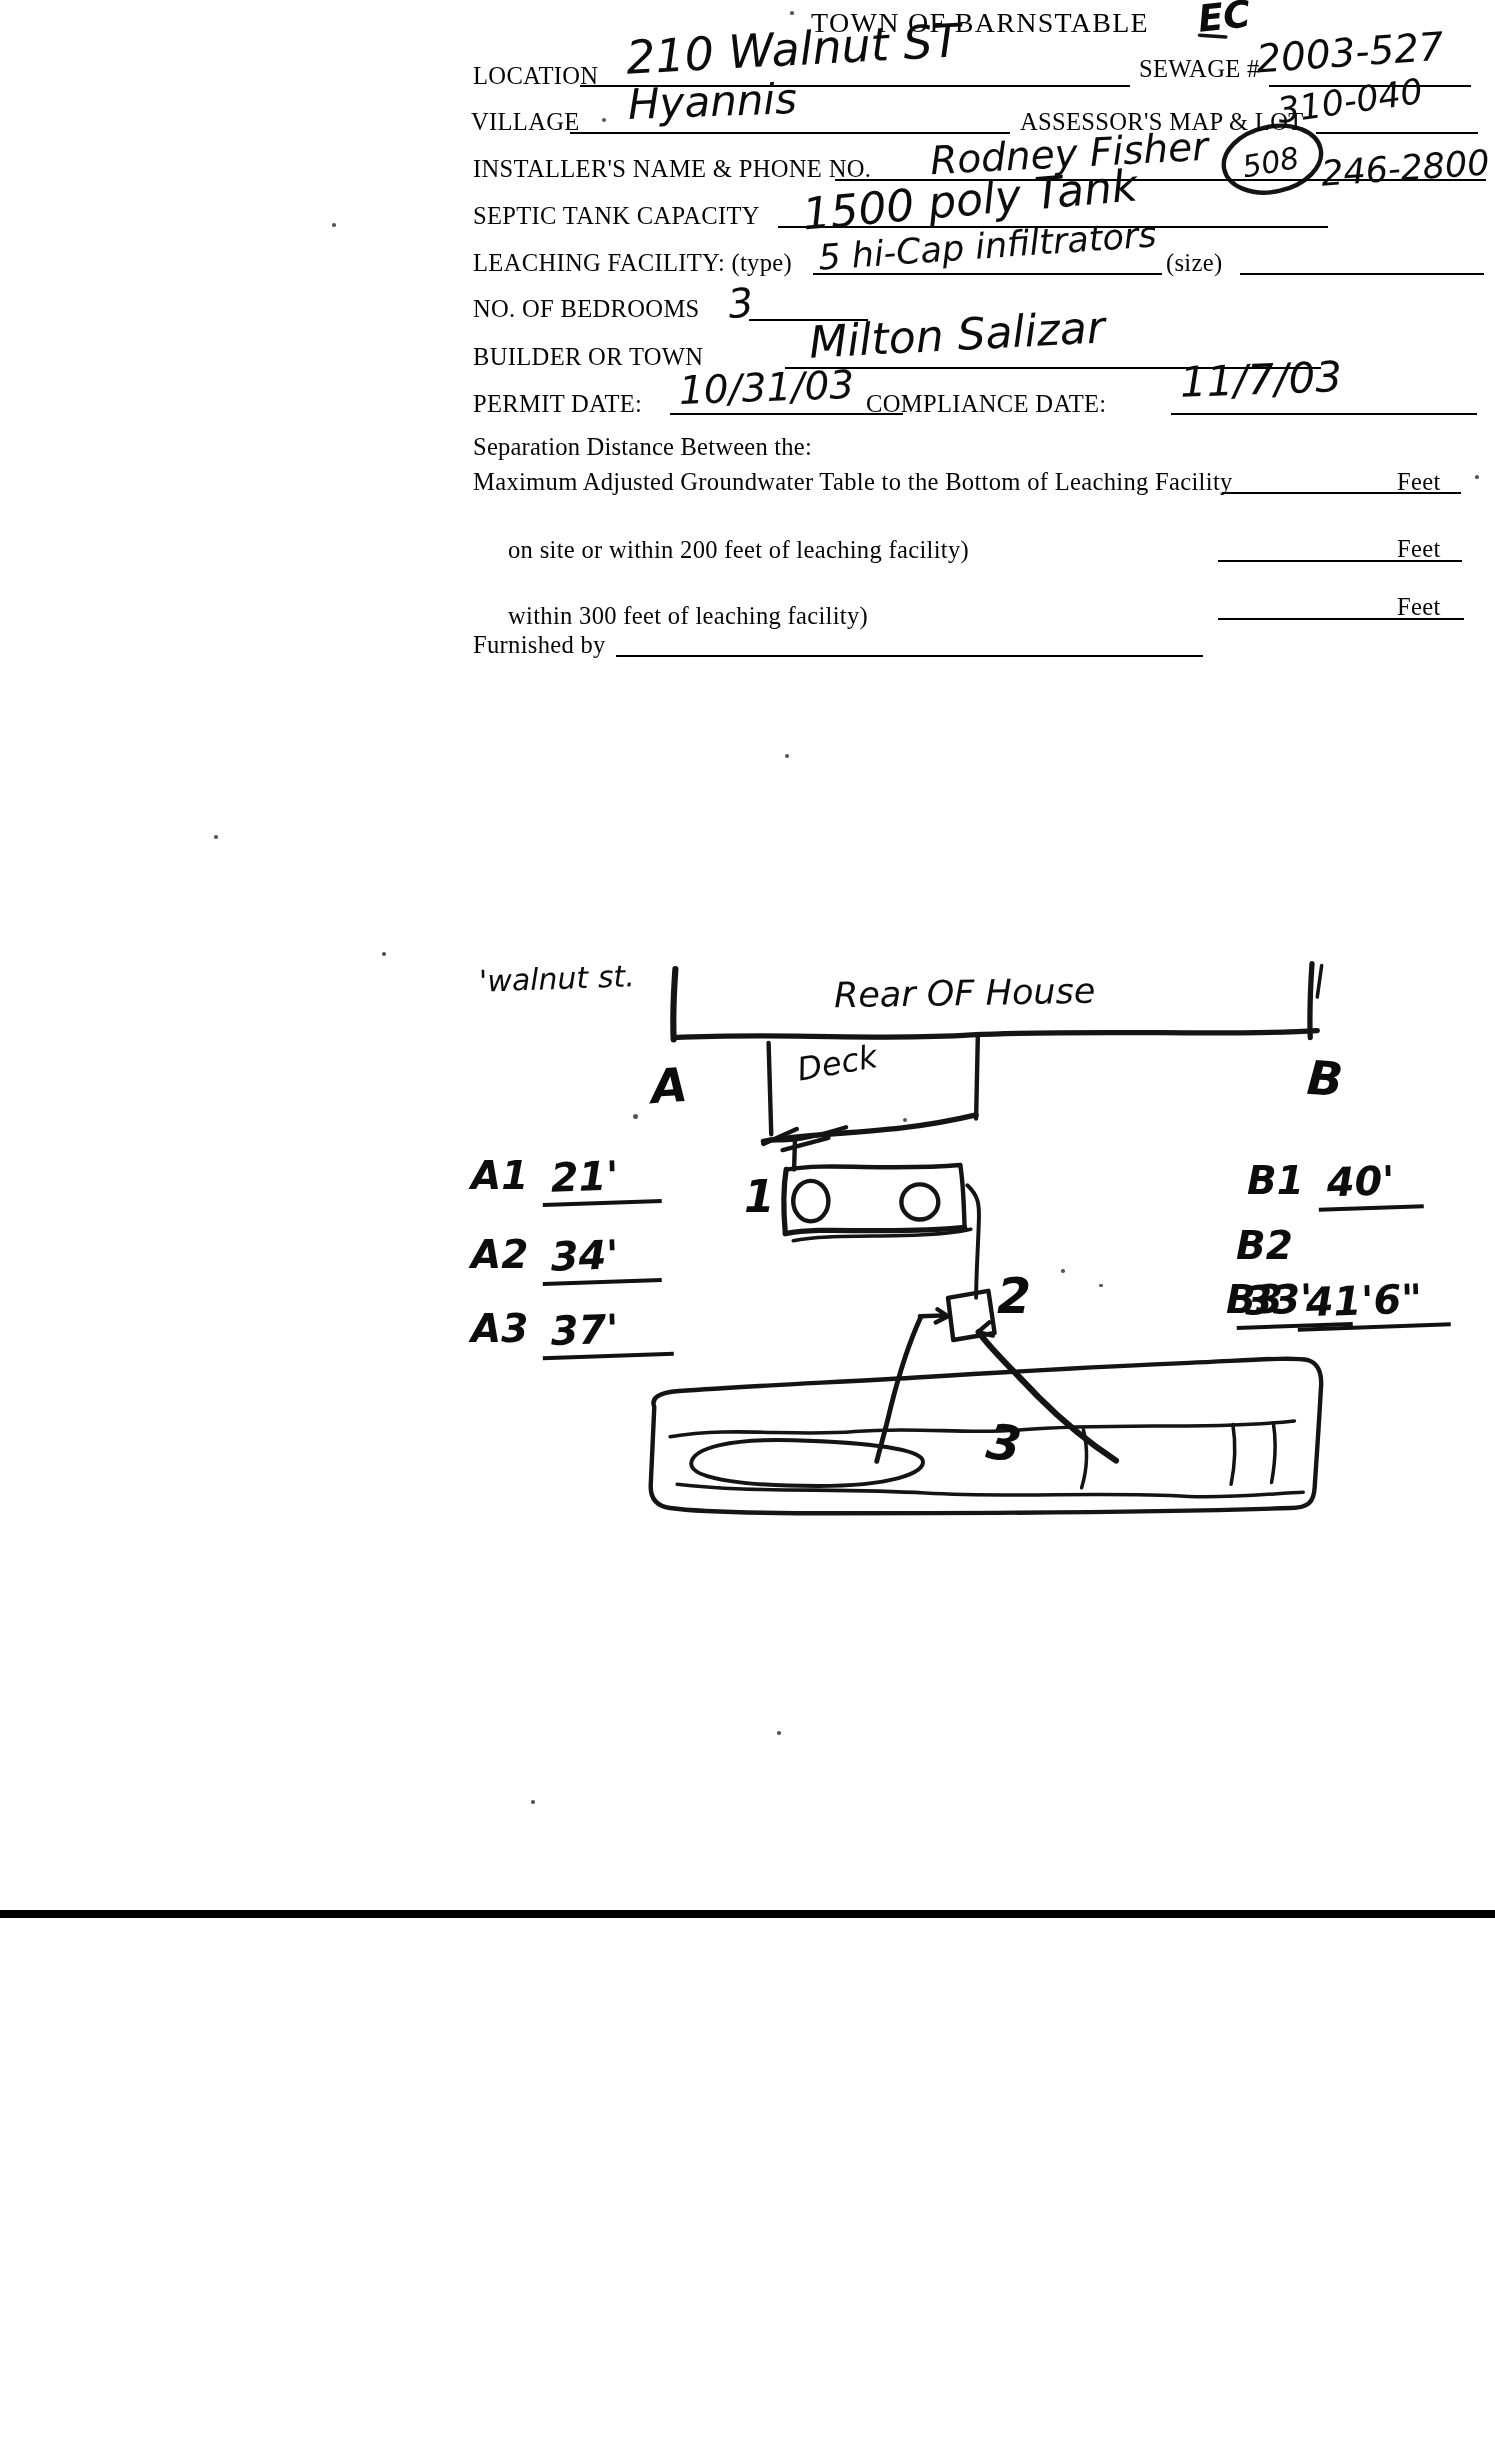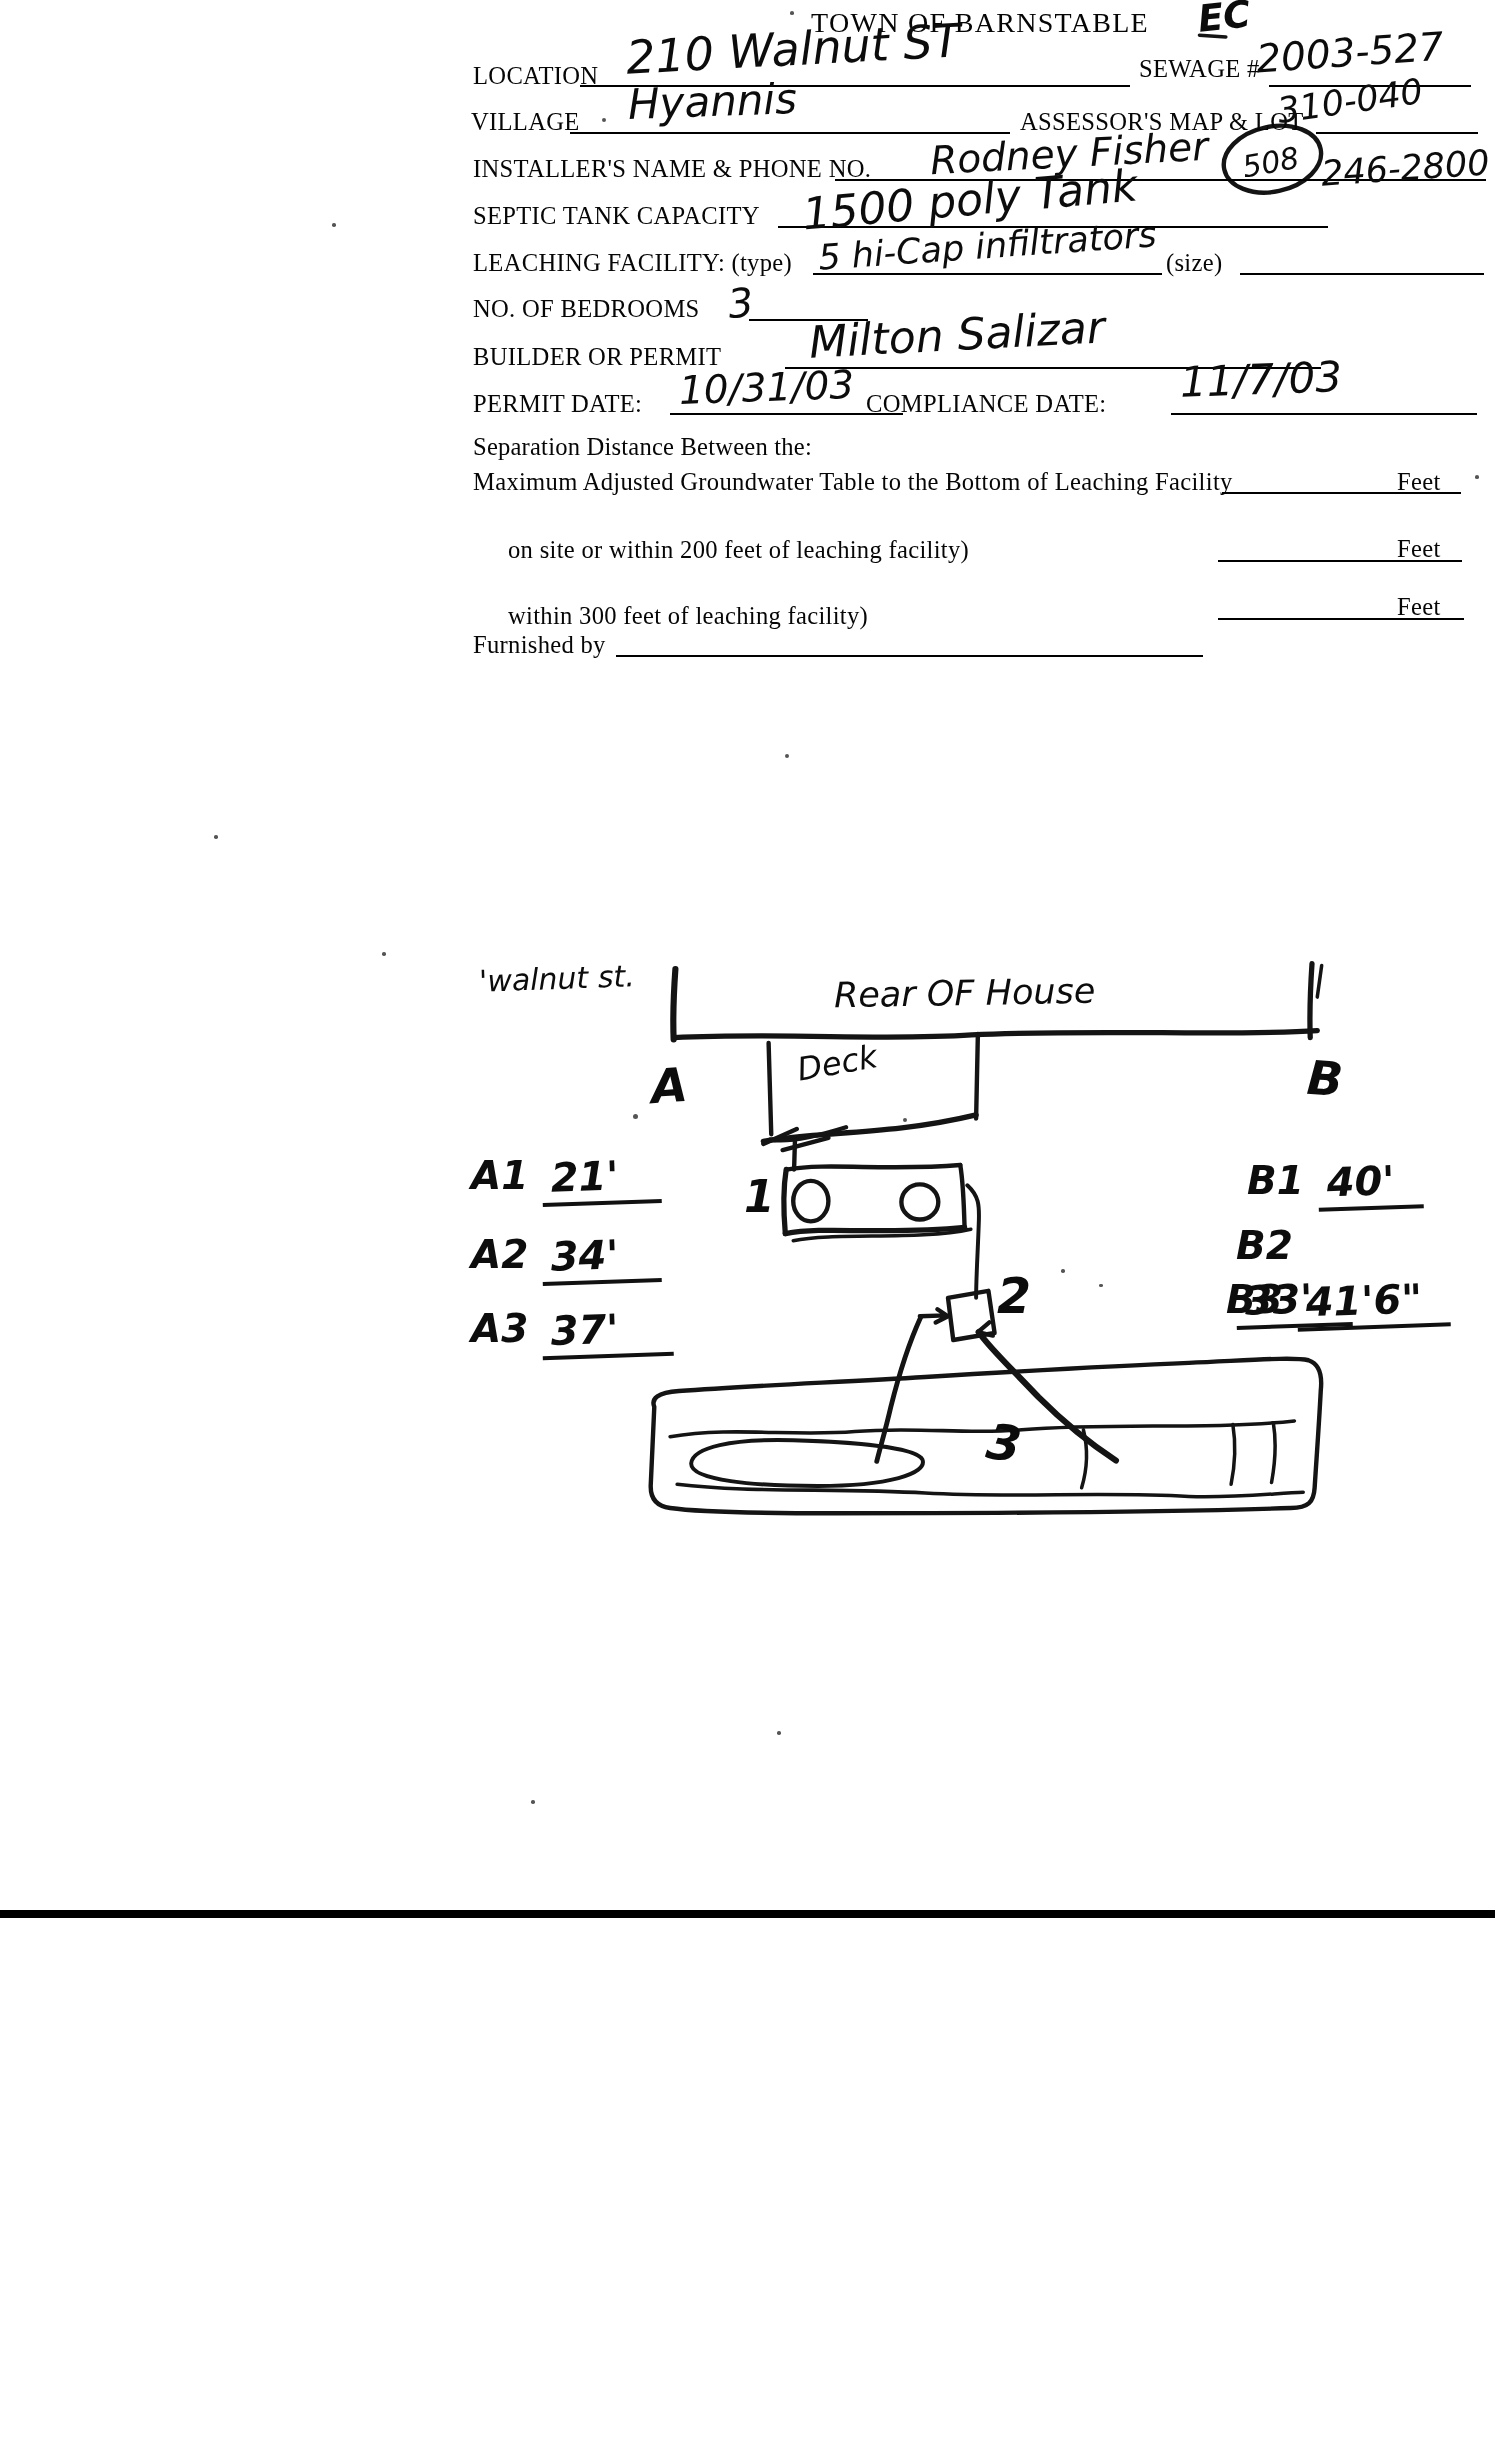--- a/index.html
+++ b/index.html
@@ -105,21 +105,21 @@
   <div class="abs lbl" style="left:473px;top:249px;">LEACHING FACILITY: (type)</div>
   <div class="abs uline" style="left:813px;top:273px;width:349px;"></div>
   <div class="abs hw" style="left:818px;top:229px;font-size:35px;transform:rotate(-4deg);z-index:3;">5 hi-Cap infiltrators</div>
   <div class="abs lbl" style="left:1166px;top:249px;">(size)</div>
   <div class="abs uline" style="left:1240px;top:273px;width:244px;"></div>
 
   <div class="abs lbl" style="left:473px;top:295px;">NO. OF BEDROOMS</div>
   <div class="abs uline" style="left:749px;top:319px;width:119px;"></div>
   <div class="abs hw" style="left:728px;top:283px;font-size:40px;transform:rotate(-6deg);">3</div>
 
-  <div class="abs lbl" style="left:473px;top:343px;">BUILDER OR PERMIT</div>
+  <div class="abs lbl" style="left:473px;top:343px;">BUILDER OR TOWN</div>
   <div class="abs uline" style="left:785px;top:367px;width:536px;"></div>
   <div class="abs hw" style="left:809px;top:313px;font-size:44px;transform:rotate(-3deg);">Milton Salizar</div>
 
   <div class="abs lbl" style="left:473px;top:390px;">PERMIT DATE:</div>
   <div class="abs uline" style="left:670px;top:413px;width:233px;"></div>
   <div class="abs hw" style="left:679px;top:368px;font-size:39px;transform:rotate(-2deg);">10/31/03</div>
   <div class="abs lbl" style="left:866px;top:390px;">COMPLIANCE DATE:</div>
   <div class="abs uline" style="left:1171px;top:413px;width:306px;"></div>
   <div class="abs hw" style="left:1180px;top:359px;font-size:42px;transform:rotate(-2deg);">11/7/03</div>
 

